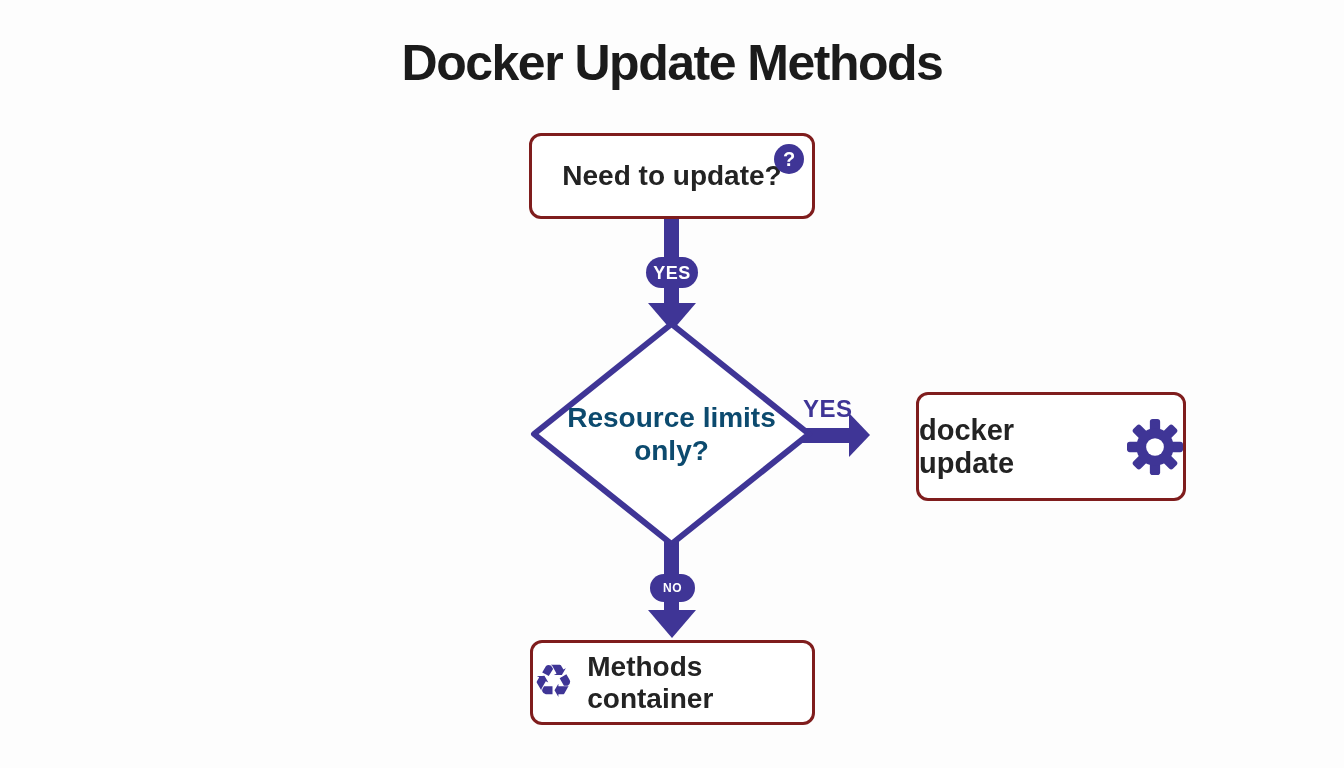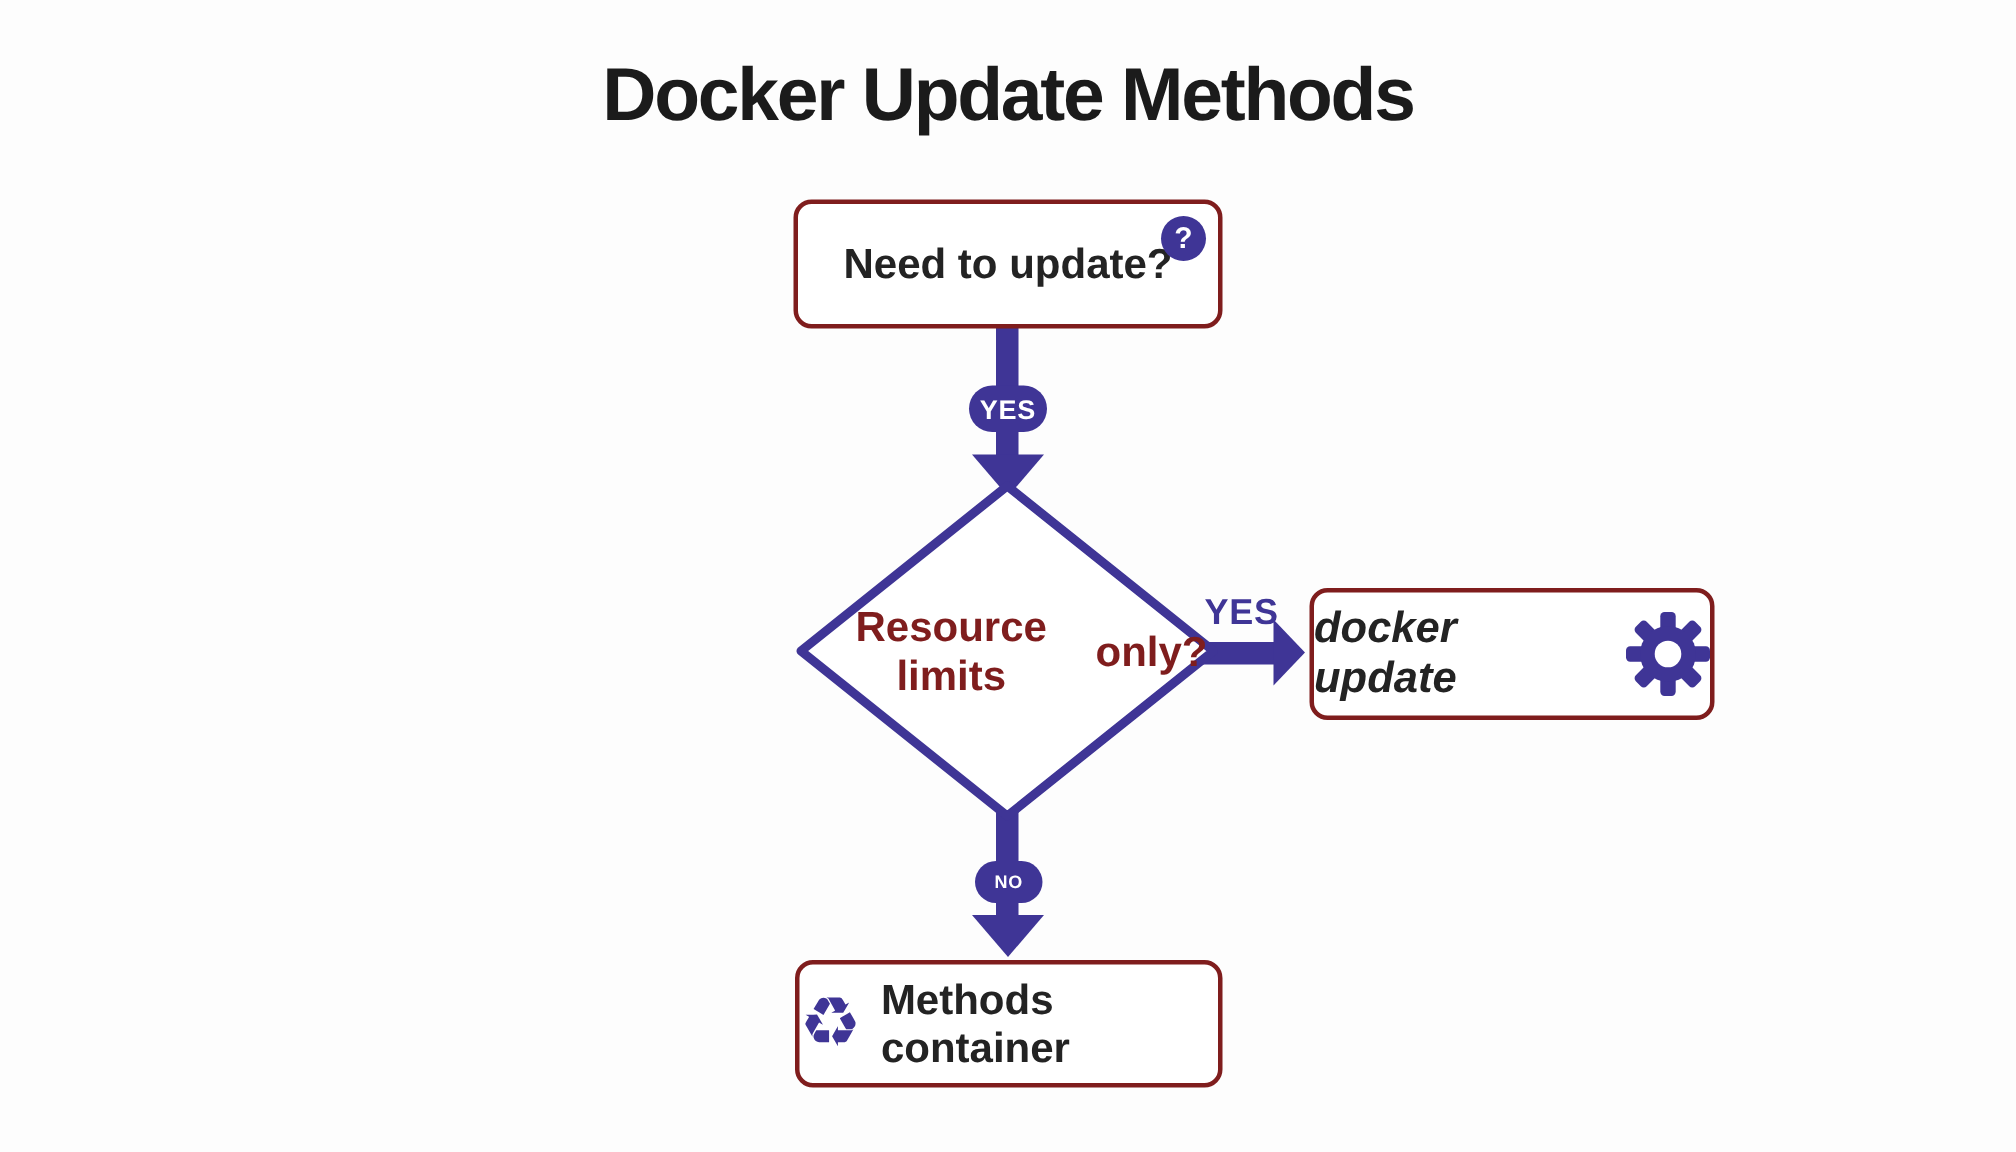--- a/index.html
+++ b/index.html
@@ -31,21 +31,21 @@
     border: 3px solid #7f1d1d;
     border-radius: 12px;
     display: flex;
     align-items: center;
     justify-content: center;
     gap: 13px;
     color: #232323;
     font-weight: 700;
   }
   .box-start    { left: 529px; top: 133px; width: 286px; height: 86px; font-size: 28px; }
-  .box-docker   { left: 873px; top: 392px; width: 270px; height: 88px; font-size: 29px; font-style: italic; }
+  .box-docker   { left: 916px; top: 392px; width: 270px; height: 109px; font-size: 29px; }
   .box-recreate { left: 530px; top: 640px; width: 285px; height: 85px; font-size: 28px; }
 
   .q-icon {
     position: absolute;
     top: 8px; right: 8px;
     width: 30px; height: 30px;
     border-radius: 50%;
     background: #3f3596;
     color: #ffffff;
     font-size: 20px;
@@ -54,23 +54,23 @@
     align-items: center;
     justify-content: center;
     line-height: 1;
   }
 
   
   .diamond-svg { position: absolute; left: 528px; top: 318px; width: 287px; height: 232px; }
   .diamond-label {
     position: absolute;
     left: 538px; top: 328px; width: 267px; height: 212px;
-    display: flex; flex-direction: row;
+    display: flex; flex-direction: column;
     align-items: center; justify-content: center;
-    color: #7f1d1d; font-size: 28px; font-weight: 700; line-height: 33px;
+    color: #0c4a6e; font-size: 28px; font-weight: 700; line-height: 33px;
     text-align: center;
   }
 
   
   .shaft-v { position: absolute; width: 15px; background: #3f3596; }
   .shaft-1 { left: 664px; top: 216px; height: 90px; }
   .shaft-2 { left: 664px; top: 538px; height: 75px; }
   .head-down {
     position: absolute; width: 0; height: 0;
     border-left: 24px solid transparent;

